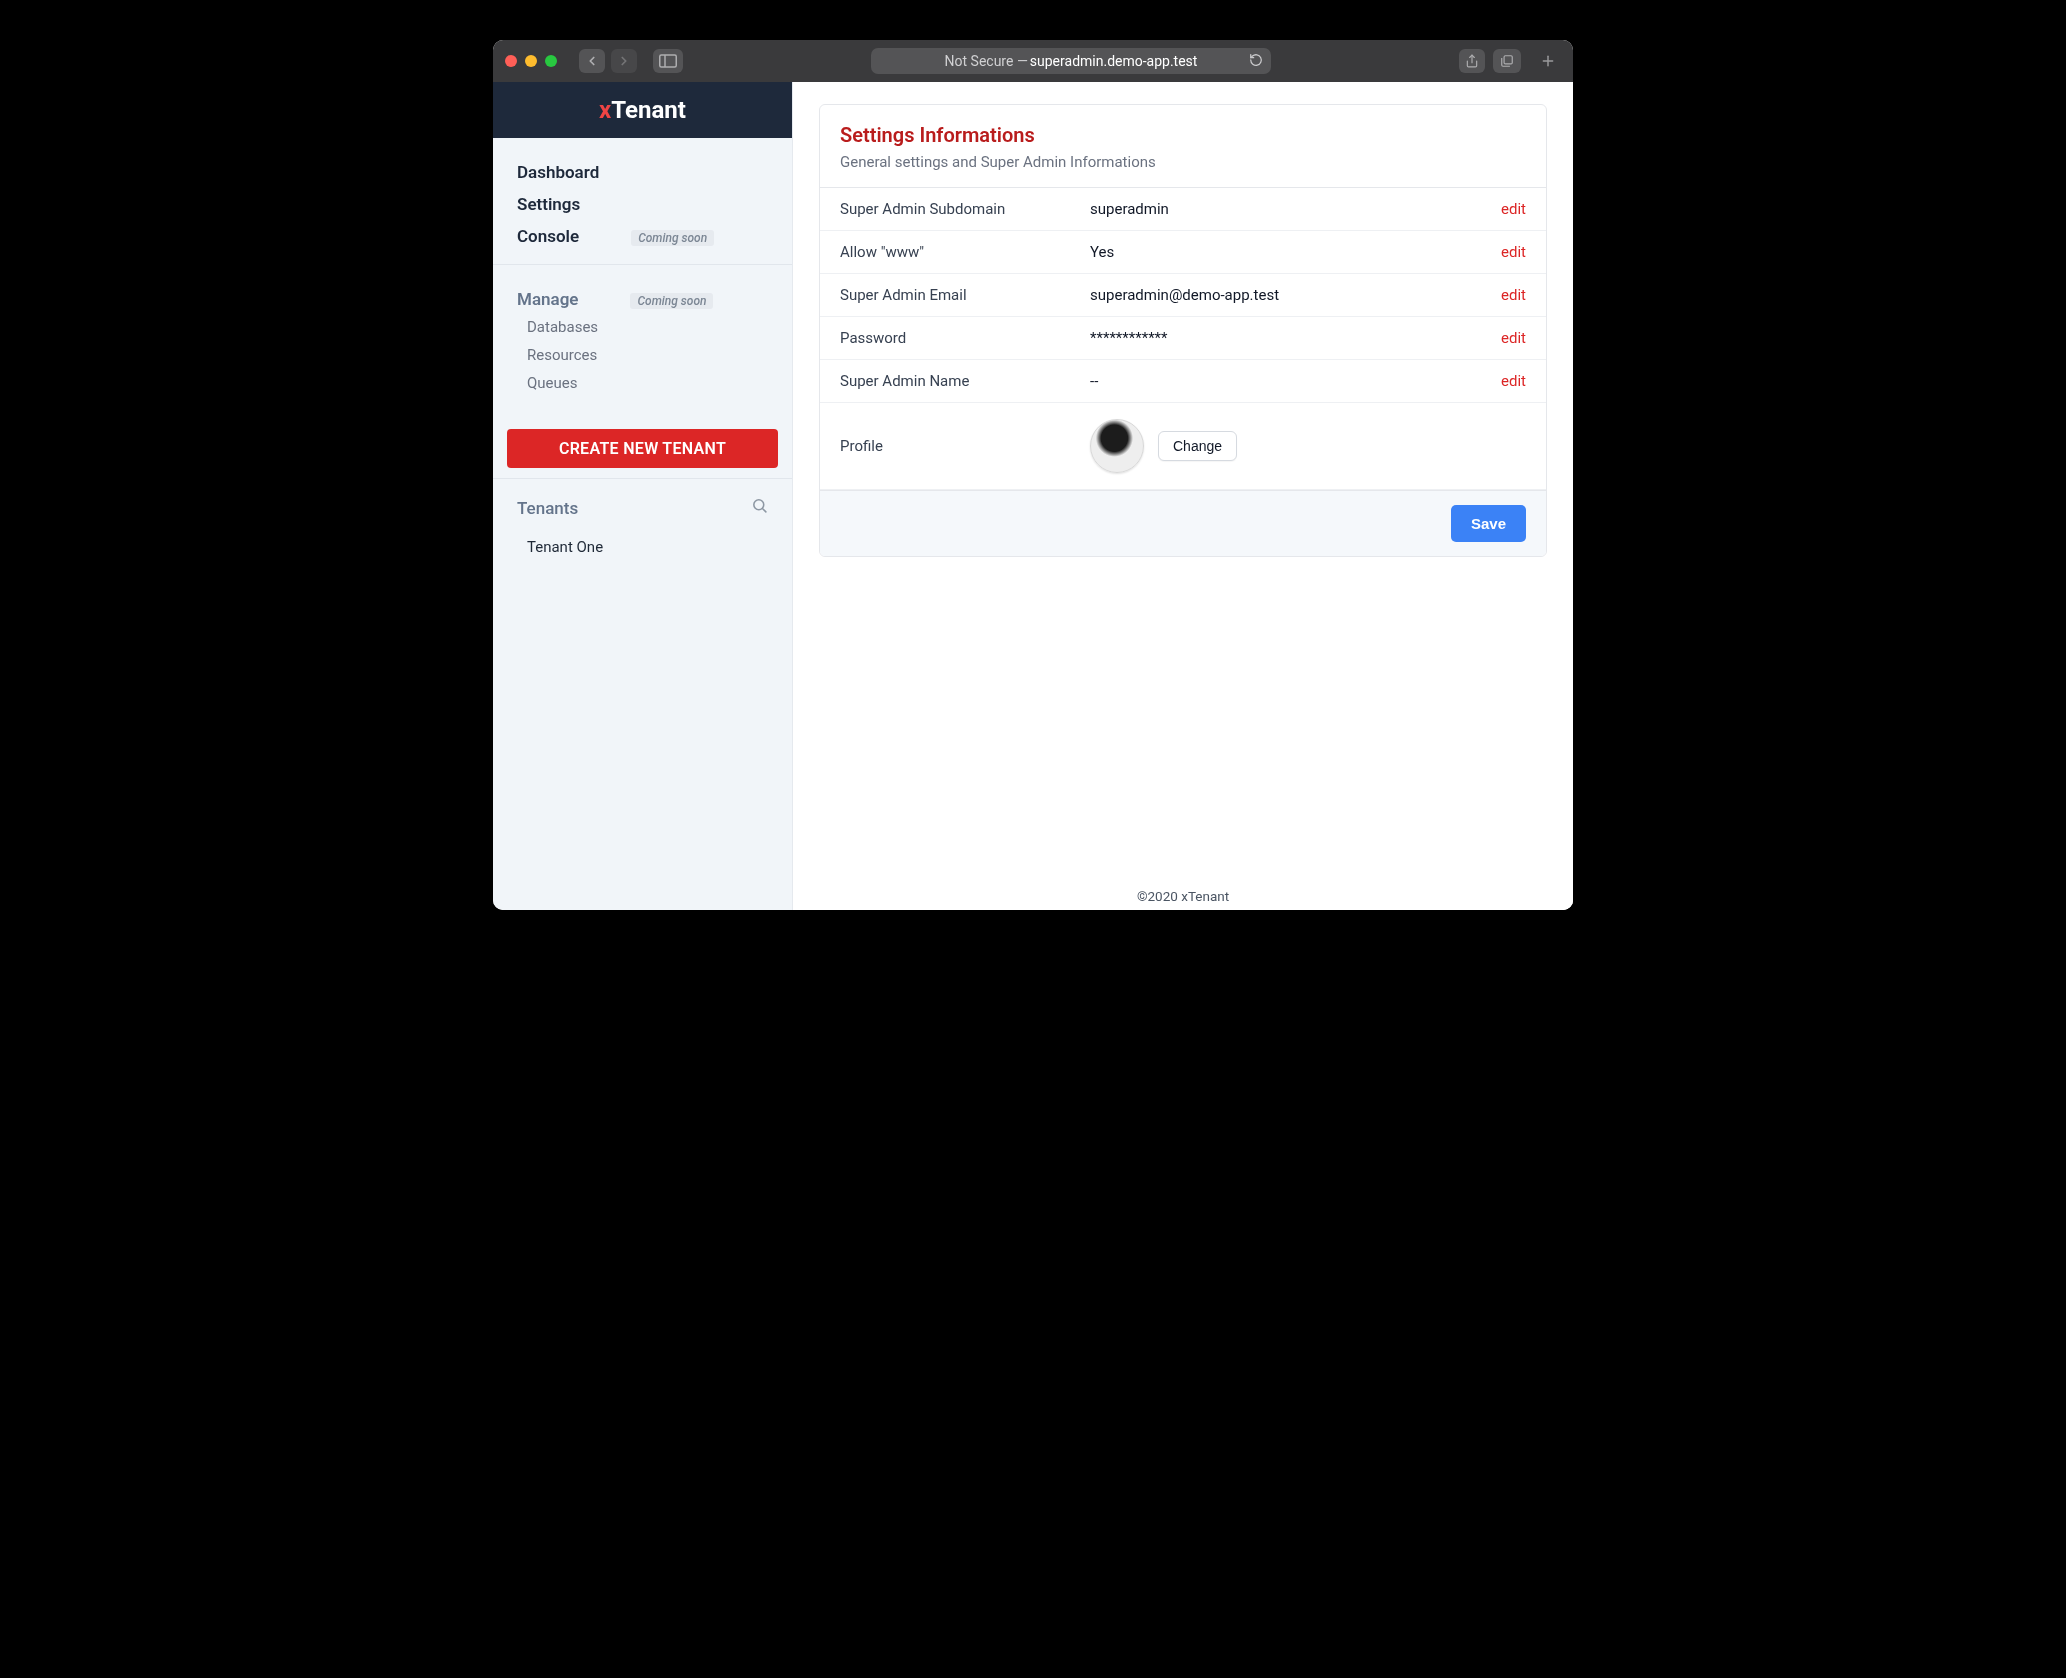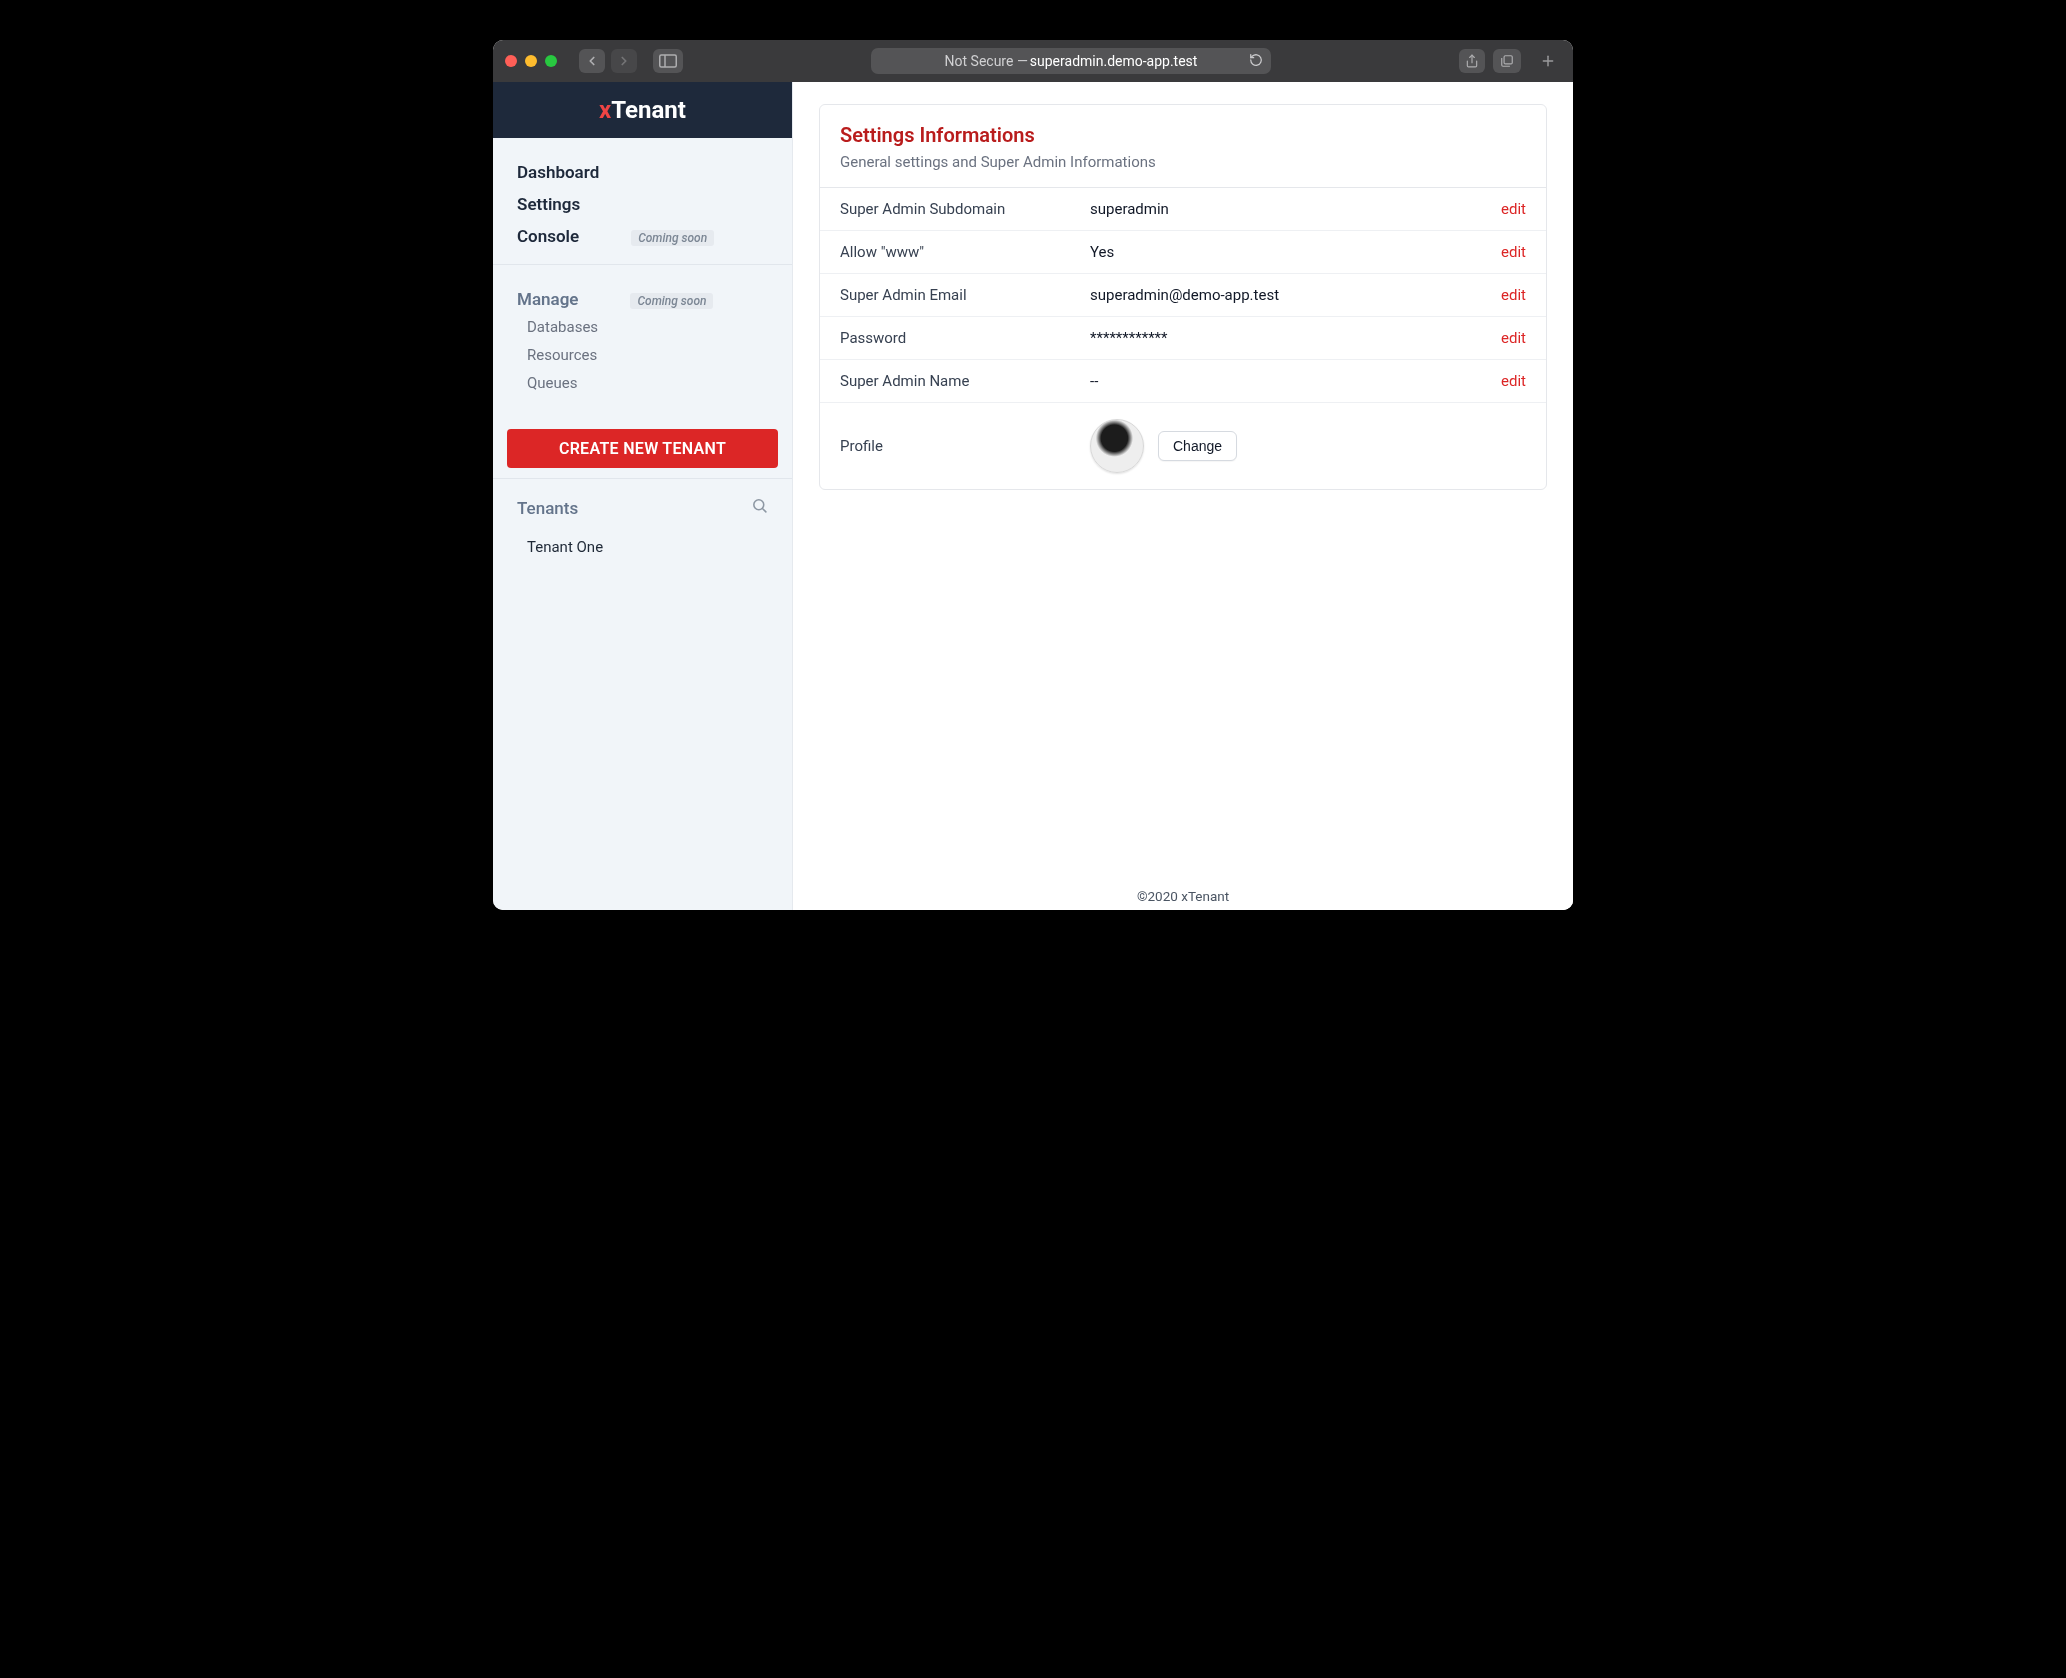--- a/index.html
+++ b/index.html
@@ -427,20 +427,23 @@
 
           <div class="row" style="padding-top:16px;padding-bottom:16px;">
             <div class="label">Profile</div>
             <div class="value">
               <div class="avatar-lg"></div>
               <button class="change-btn">Change</button>
             </div>
             <div></div>
           </div>
 
+          <div class="card-foot">
+            <button class="save-btn">Save</button>
+          </div>
         </div>
       </div>
 
       <div class="footer">©2020 xTenant</div>
     </section>
 
   </div>
 </div>
 
 </body></html>

